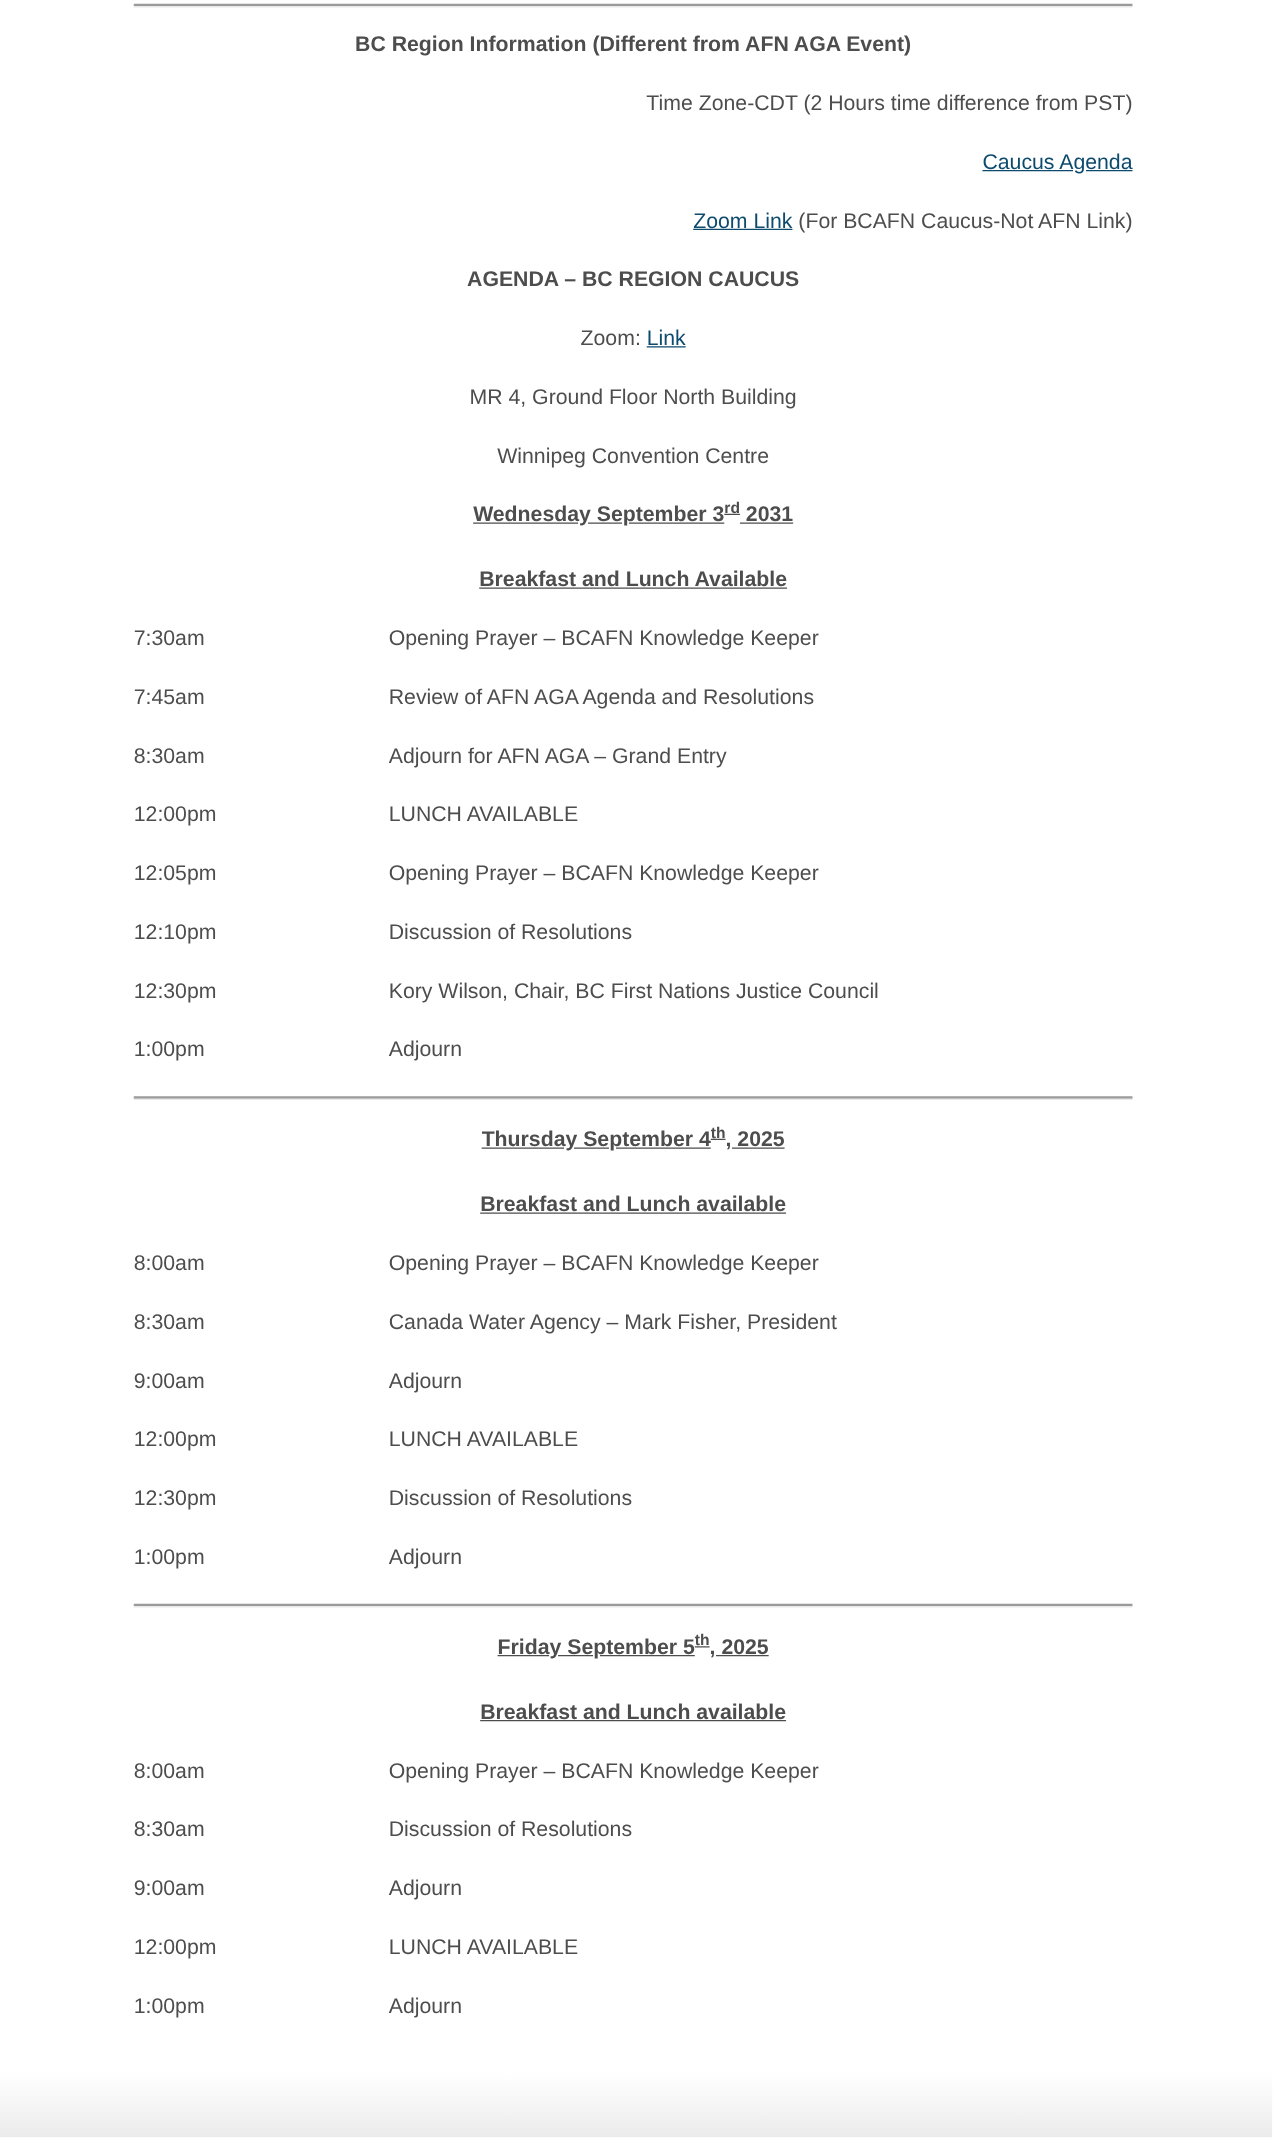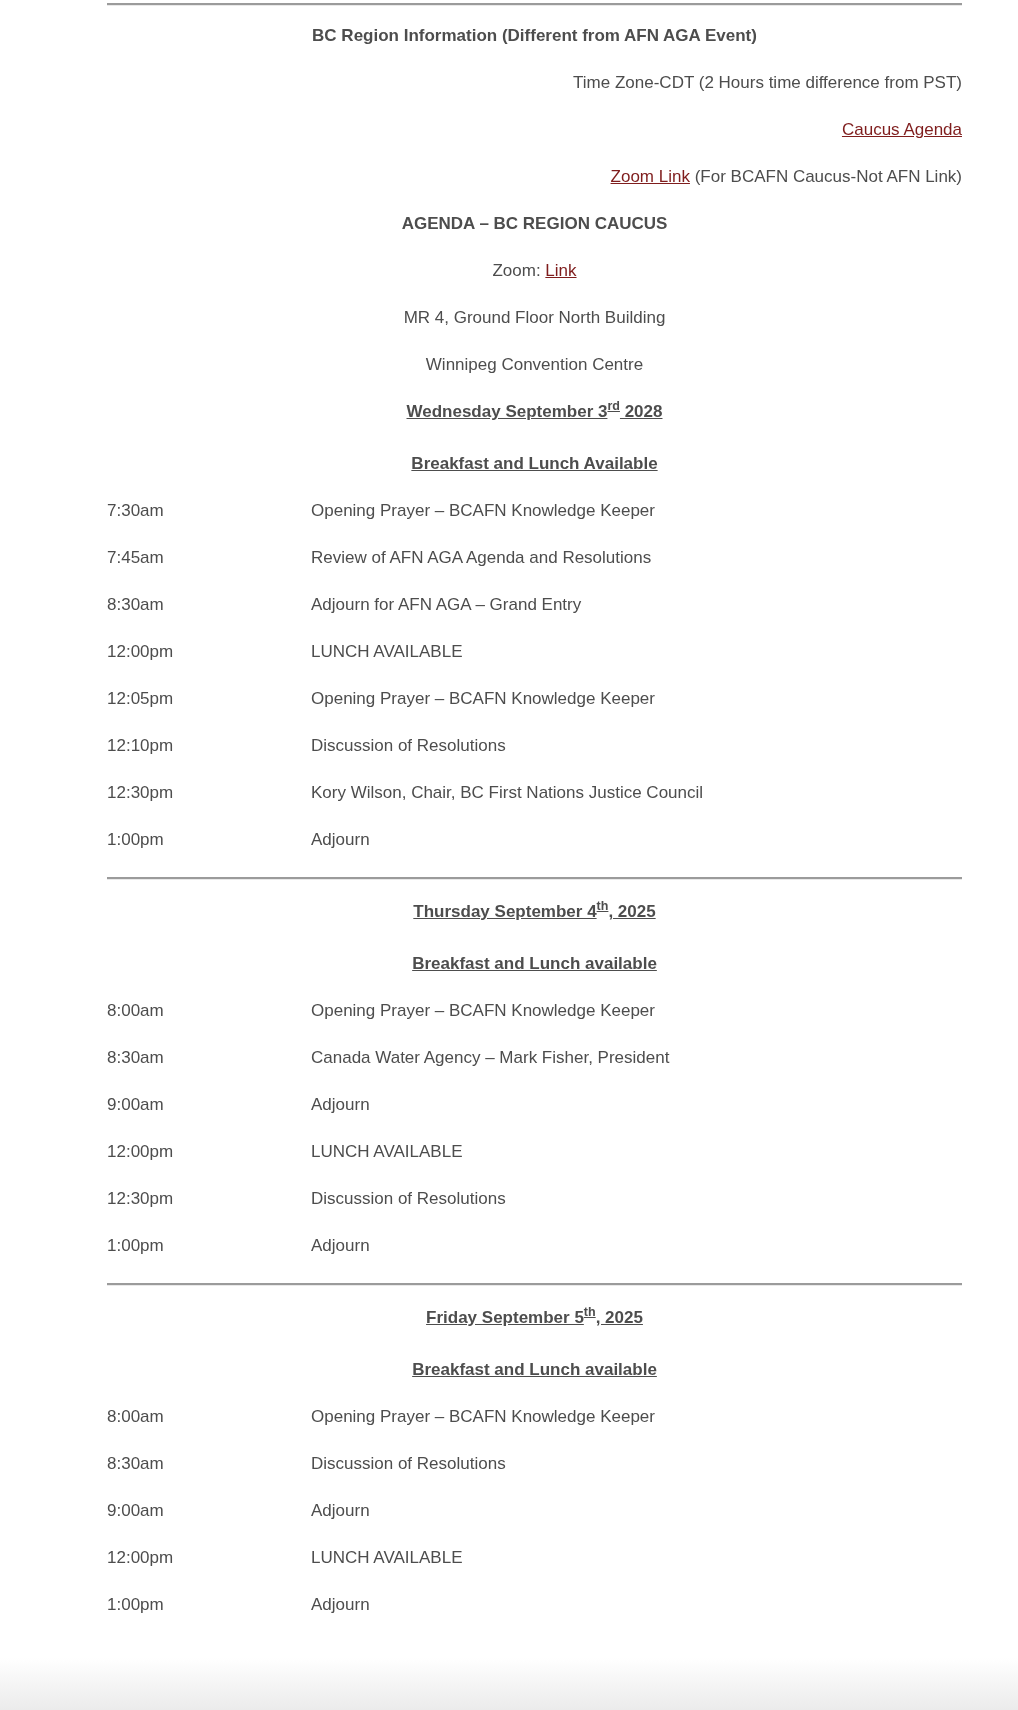--- a/index.html
+++ b/index.html
@@ -6,37 +6,37 @@
   .page {
     position: relative;
     width: 1018px;
     height: 1710px;
     background: #ffffff;
     overflow: hidden;
     font-family: "Liberation Sans", "DejaVu Sans", sans-serif;
     font-size: 17px;
     color: #4d4d4d;
   }
-  .content { padding: 0 56px 0 107px; }
+  .content { padding: 0 112px 0 107px; }
 
   hr.rule {
     border: none;
     border-top: 2px solid #9b9b9b;
     border-bottom: 1px solid #e9e9e9;
     height: 0;
     margin: 0 0 22px 0;
   }
   hr.rule.top { margin: 3px 0 20px 0; }
 
   .line { margin: 0 0 27px 0; line-height: 20px; text-align: right; }
   .center { text-align: center; }
   .bold { font-weight: bold; }
   .u { text-decoration: underline; margin-top: 32px; }
 
-  a { color: #7f1d1d; text-decoration: underline; cursor: pointer; }
+  a { color: #0c4a6e; text-decoration: underline; cursor: pointer; }
 
   sup { font-size: 12.5px; line-height: 0; }
 
   .day-title { text-align: center; font-weight: bold; margin: 0 0 27px 0; line-height: 20px; }
 
   .row { display: flex; margin: 0 0 27px 0; line-height: 20px; }
   .row .time { flex: 0 0 180px; width: 180px; }
   .row .desc { flex: 1; margin-left: 24px; }
 
   .fade {
@@ -71,21 +71,21 @@
 
     <div class="line center">
       <span>Zoom: </span><a href="#">Link</a>
     </div>
 
     <div class="line center">MR 4, Ground Floor North Building</div>
 
     <div class="line center">Winnipeg Convention Centre</div>
 
     <div class="day-title">
-      <span class="u">Wednesday September 3</span><sup class="u">rd</sup><span class="u"> 2028</span>
+      <span class="u">Wednesday September 3</span><sup class="u">rd</sup><span class="u"> 2031</span>
     </div>
     <div class="line center bold u">Breakfast and Lunch Available</div>
 
     <div class="row">
       <span class="time">7:30am</span>
       <span class="desc">Opening Prayer – BCAFN Knowledge Keeper</span>
     </div>
     <div class="row">
       <span class="time">7:45am</span>
       <span class="desc">Review of AFN AGA Agenda and Resolutions</span>

